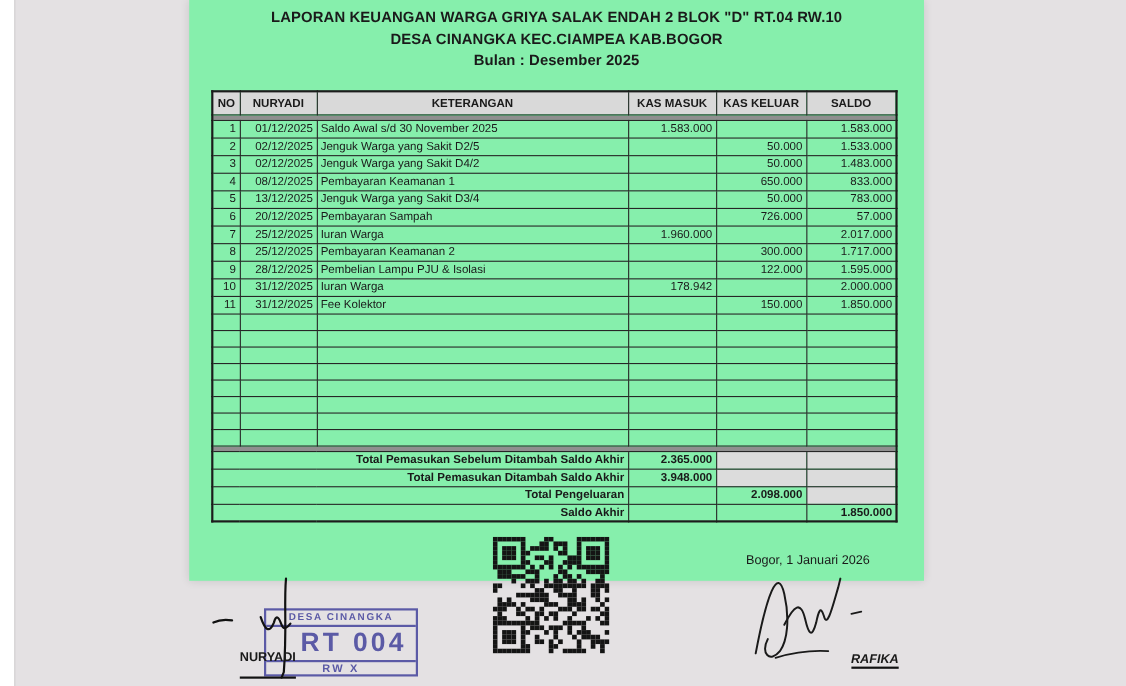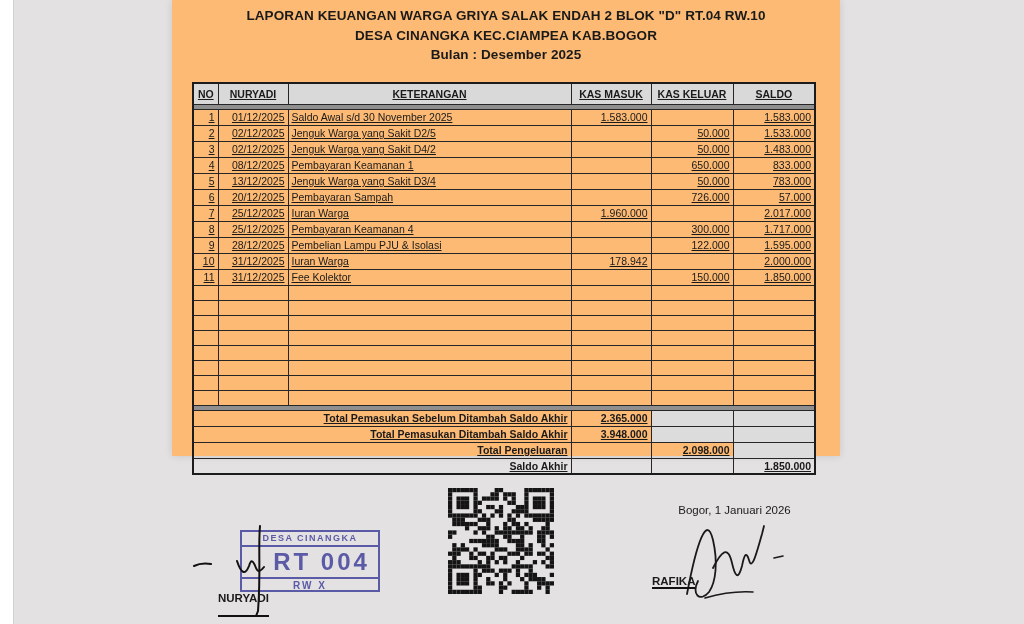--- a/index.html
+++ b/index.html
@@ -1,30 +1,30 @@
 <!DOCTYPE html>
 <html><head>
 <meta charset="utf-8">
 <style>
   * { margin:0; padding:0; box-sizing:border-box; }
   html,body { width:1024px; height:624px; overflow:hidden; background:#fff;
               font-family:"Liberation Sans", sans-serif; color:#1a1a1a; }
   .backdrop { position:absolute; left:13px; top:0; width:1011px; height:624px;
               background:#e4e1e3; border-left:1px solid #d2cfd1; }
-  .page { position:absolute; left:172px; top:0; width:668px; height:456px;
-          background:#fdba74; box-shadow:0 0 8px rgba(0,0,0,.12); }
+  .page { position:absolute; left:172px; top:0; width:668px; height:528px;
+          background:#86efac; box-shadow:0 0 8px rgba(0,0,0,.12); }
 
   
   .titles { position:absolute; top:6px; left:0; width:100%; text-align:center; }
   .titles div { font-weight:bold; font-size:13.5px; line-height:19.5px; letter-spacing:.1px; }
 
   
   table.ledger { position:absolute; left:20px; top:82px; width:622px;
                  border-collapse:collapse; table-layout:fixed;
-                 font-size:10.5px;text-decoration:underline; }
+                 font-size:10.5px; }
   .ledger td, .ledger th { border:1px solid #262626; vertical-align:middle;
                            height:16px; padding:0 3px; overflow:hidden; white-space:nowrap; }
   .ledger thead th { background:#d9d9d9; font-weight:bold; text-align:center;
                      height:21px; font-size:10.5px; }
   .ledger { border:2px solid #1c1c1c; }
   tr.sep td { background:#8f8f8f; height:5px; padding:0; }
   .c-no  { text-align:right; padding-right:4px; }
   .c-tgl { text-align:right; padding-right:4px; }
   .c-ket { text-align:left; }
   .c-val { text-align:right; padding-right:5px; }
@@ -32,27 +32,27 @@
   .tot-label { text-align:right; font-weight:bold; padding-right:4px; }
   .bold { font-weight:bold;margin-top:40px; }
   .gray { background:#dcdcdc; }
 
   
   .foot-left { position:absolute; left:30px; top:501px; font-size:11.5px; line-height:17px; }
   .foot-left .l1 { padding-left:11px; }
   .sig-name { position:absolute; font-weight:bold; font-size:11.5px;
               border-bottom:2px solid #111; padding-bottom:11px; }
   .name-nuryadi { left:46px; top:592px; }
-  .name-rafika  { left:480px; top:575px; width:165px; text-align:left; border:none; }
+  .name-rafika  { left:480px; top:594px; width:165px; text-align:right; border:none;font-style:italic; }
   .name-rafika span { border-bottom:2px solid #111; font-weight:bold; }
   .foot-right { position:absolute; left:480px; top:502px; width:165px;
                 text-align:center; font-size:11.5px; line-height:17px; }
 
   
-  .stamp { position:absolute; left:68px; top:530px; width:140px; height:62px;
+  .stamp { position:absolute; left:68px; top:553px; width:140px; height:62px;
            border:2.5px solid #5b5aa6; color:#5b5aa6; background:rgba(255,255,255,.0);
            display:flex; flex-direction:column; text-align:center; }
   .stamp .s1 { font-size:9px; font-weight:bold; letter-spacing:1.5px; line-height:13px;
                border-bottom:2px solid #5b5aa6; }
   .stamp .s2 { font-size:24px; font-weight:bold; letter-spacing:3px; line-height:30px; flex:1;margin-left:23px; }
   .stamp .s3 { font-size:10px; font-weight:bold; letter-spacing:2px; line-height:13px;
                border-top:2px solid #5b5aa6; }
 
   .qr { position:absolute; left:276px; top:488px; width:106px; height:106px; }
   svg.sig { position:absolute; pointer-events:none; }
@@ -147,21 +147,21 @@
           <td class="c-no">7</td>
           <td class="c-tgl">25/12/2025</td>
           <td class="c-ket">Iuran Warga</td>
           <td class="c-val">1.960.000</td>
           <td class="c-val"></td>
           <td class="c-val">2.017.000</td>
         </tr>
         <tr>
           <td class="c-no">8</td>
           <td class="c-tgl">25/12/2025</td>
-          <td class="c-ket">Pembayaran Keamanan 4</td>
+          <td class="c-ket">Pembayaran Keamanan 2</td>
           <td class="c-val"></td>
           <td class="c-val">300.000</td>
           <td class="c-val">1.717.000</td>
         </tr>
         <tr>
           <td class="c-no">9</td>
           <td class="c-tgl">28/12/2025</td>
           <td class="c-ket">Pembelian Lampu PJU &amp; Isolasi</td>
           <td class="c-val"></td>
           <td class="c-val">122.000</td>

